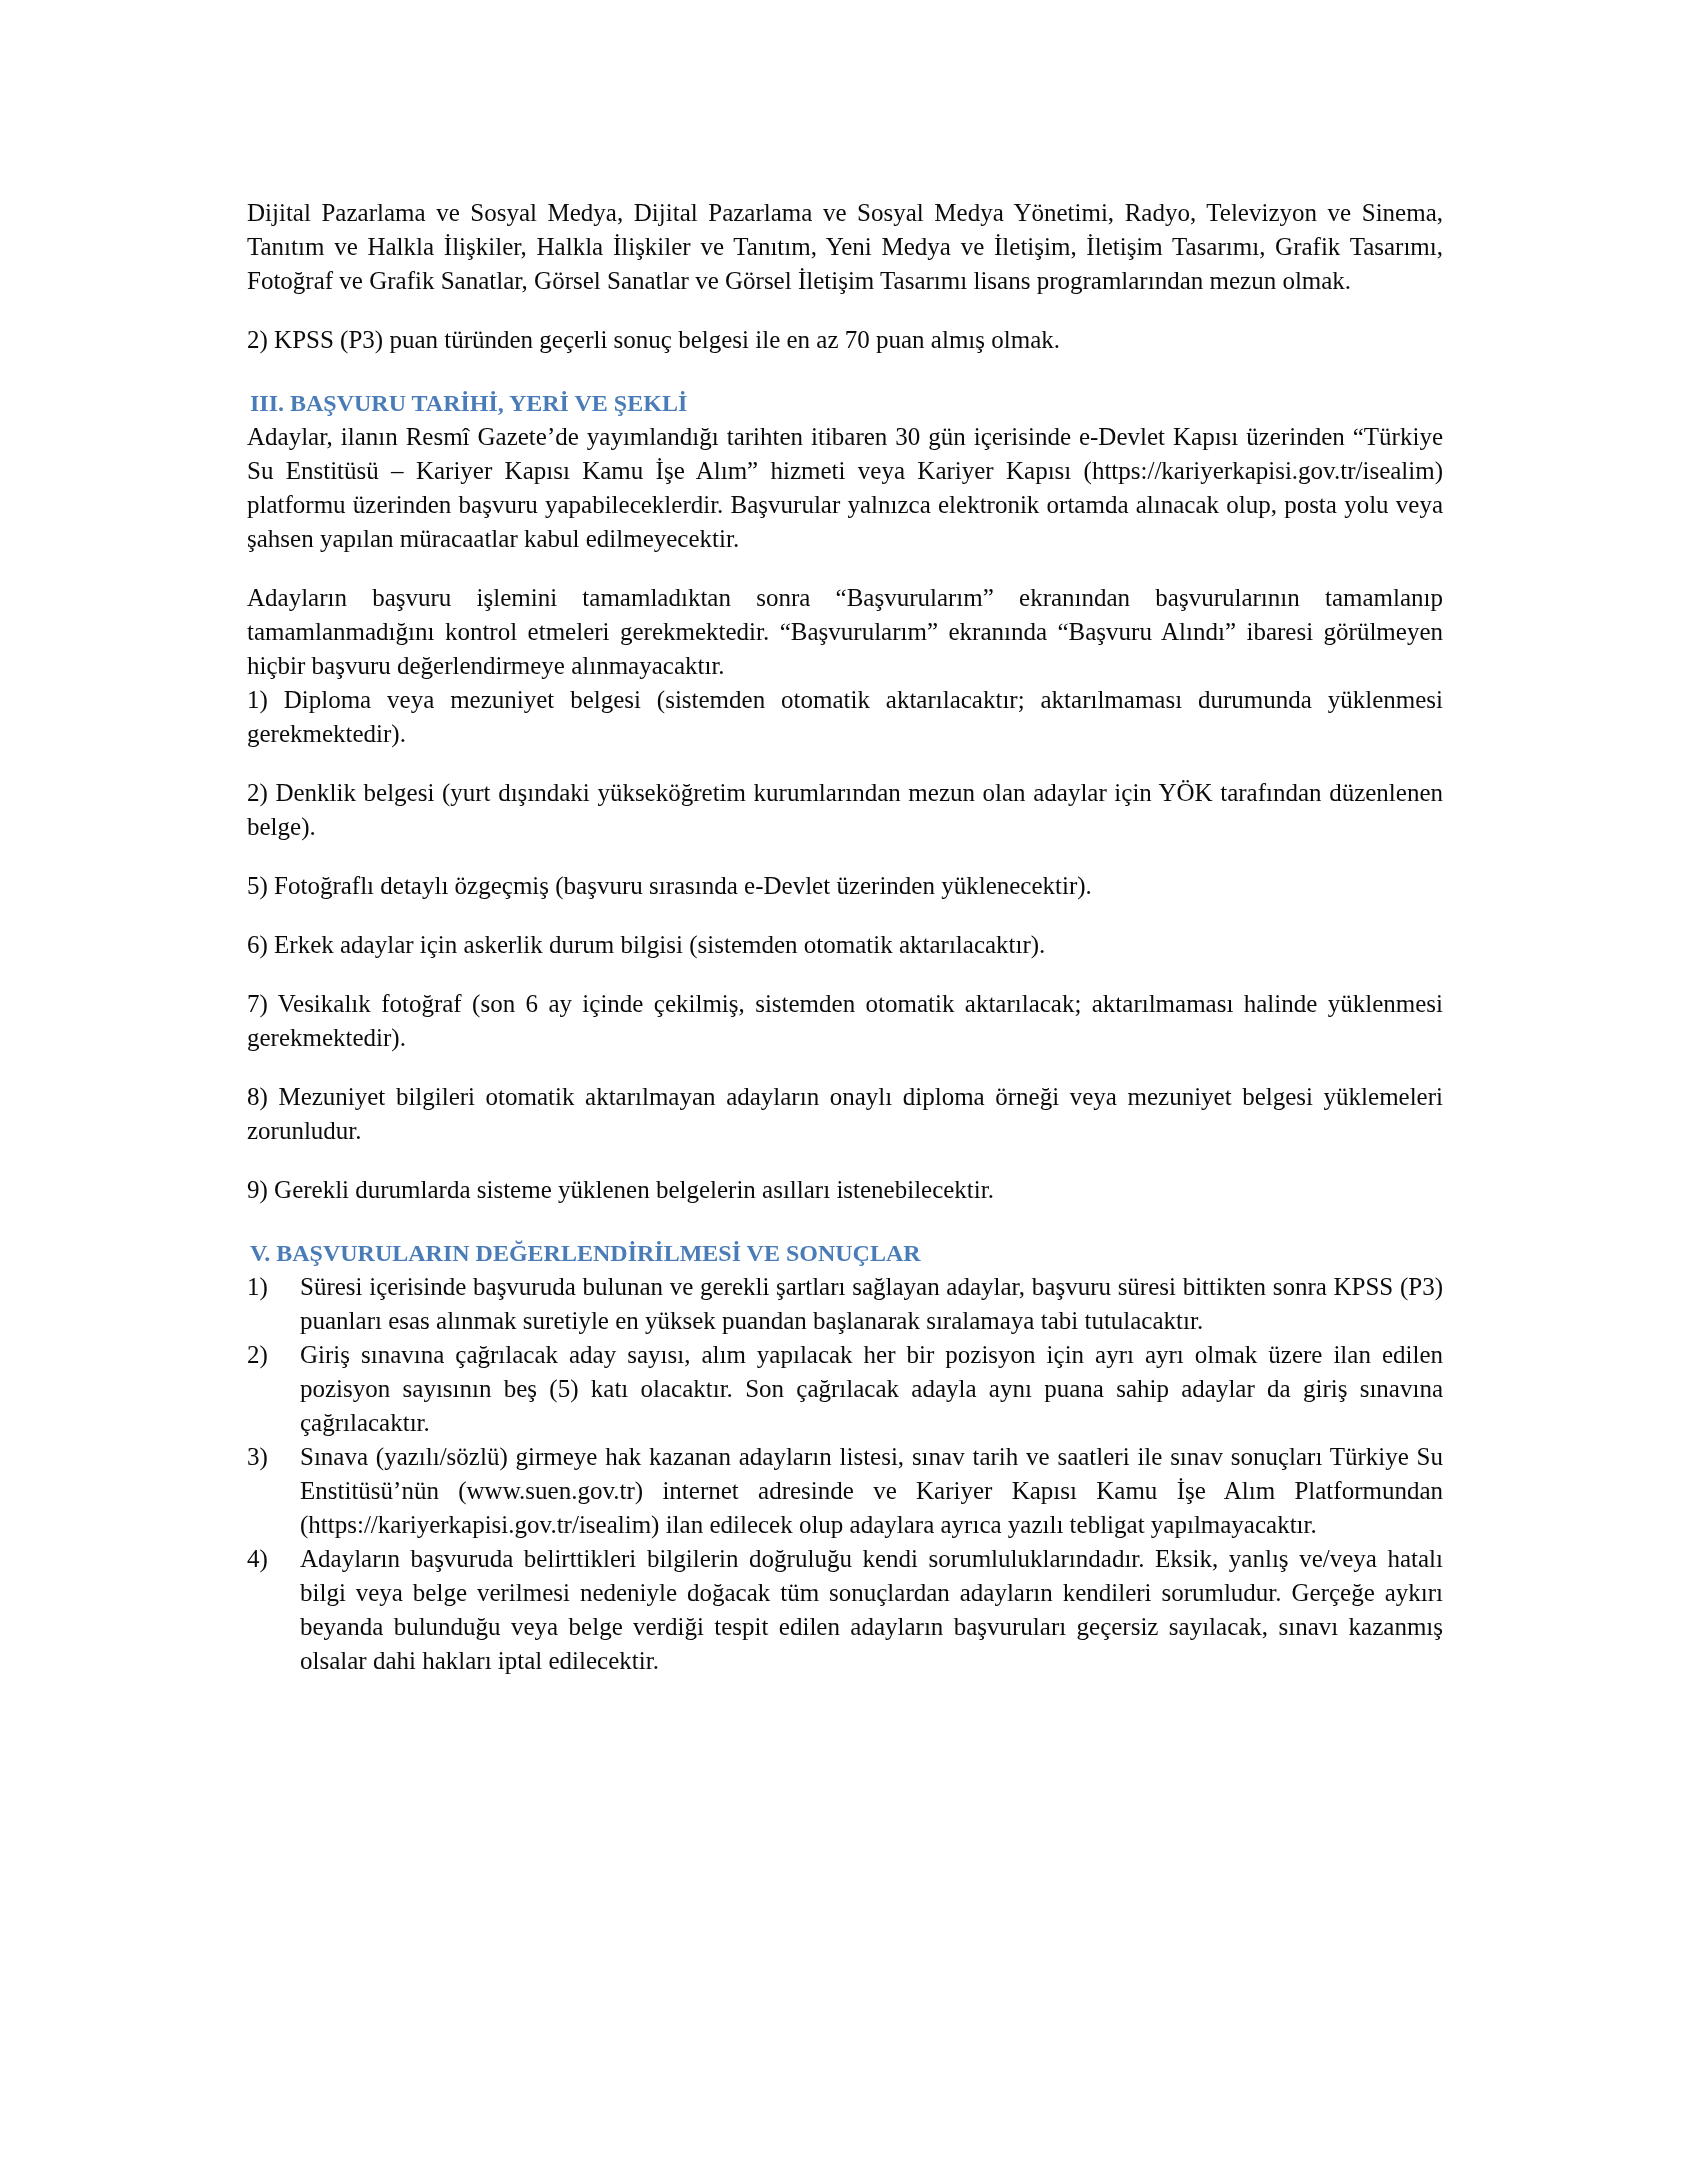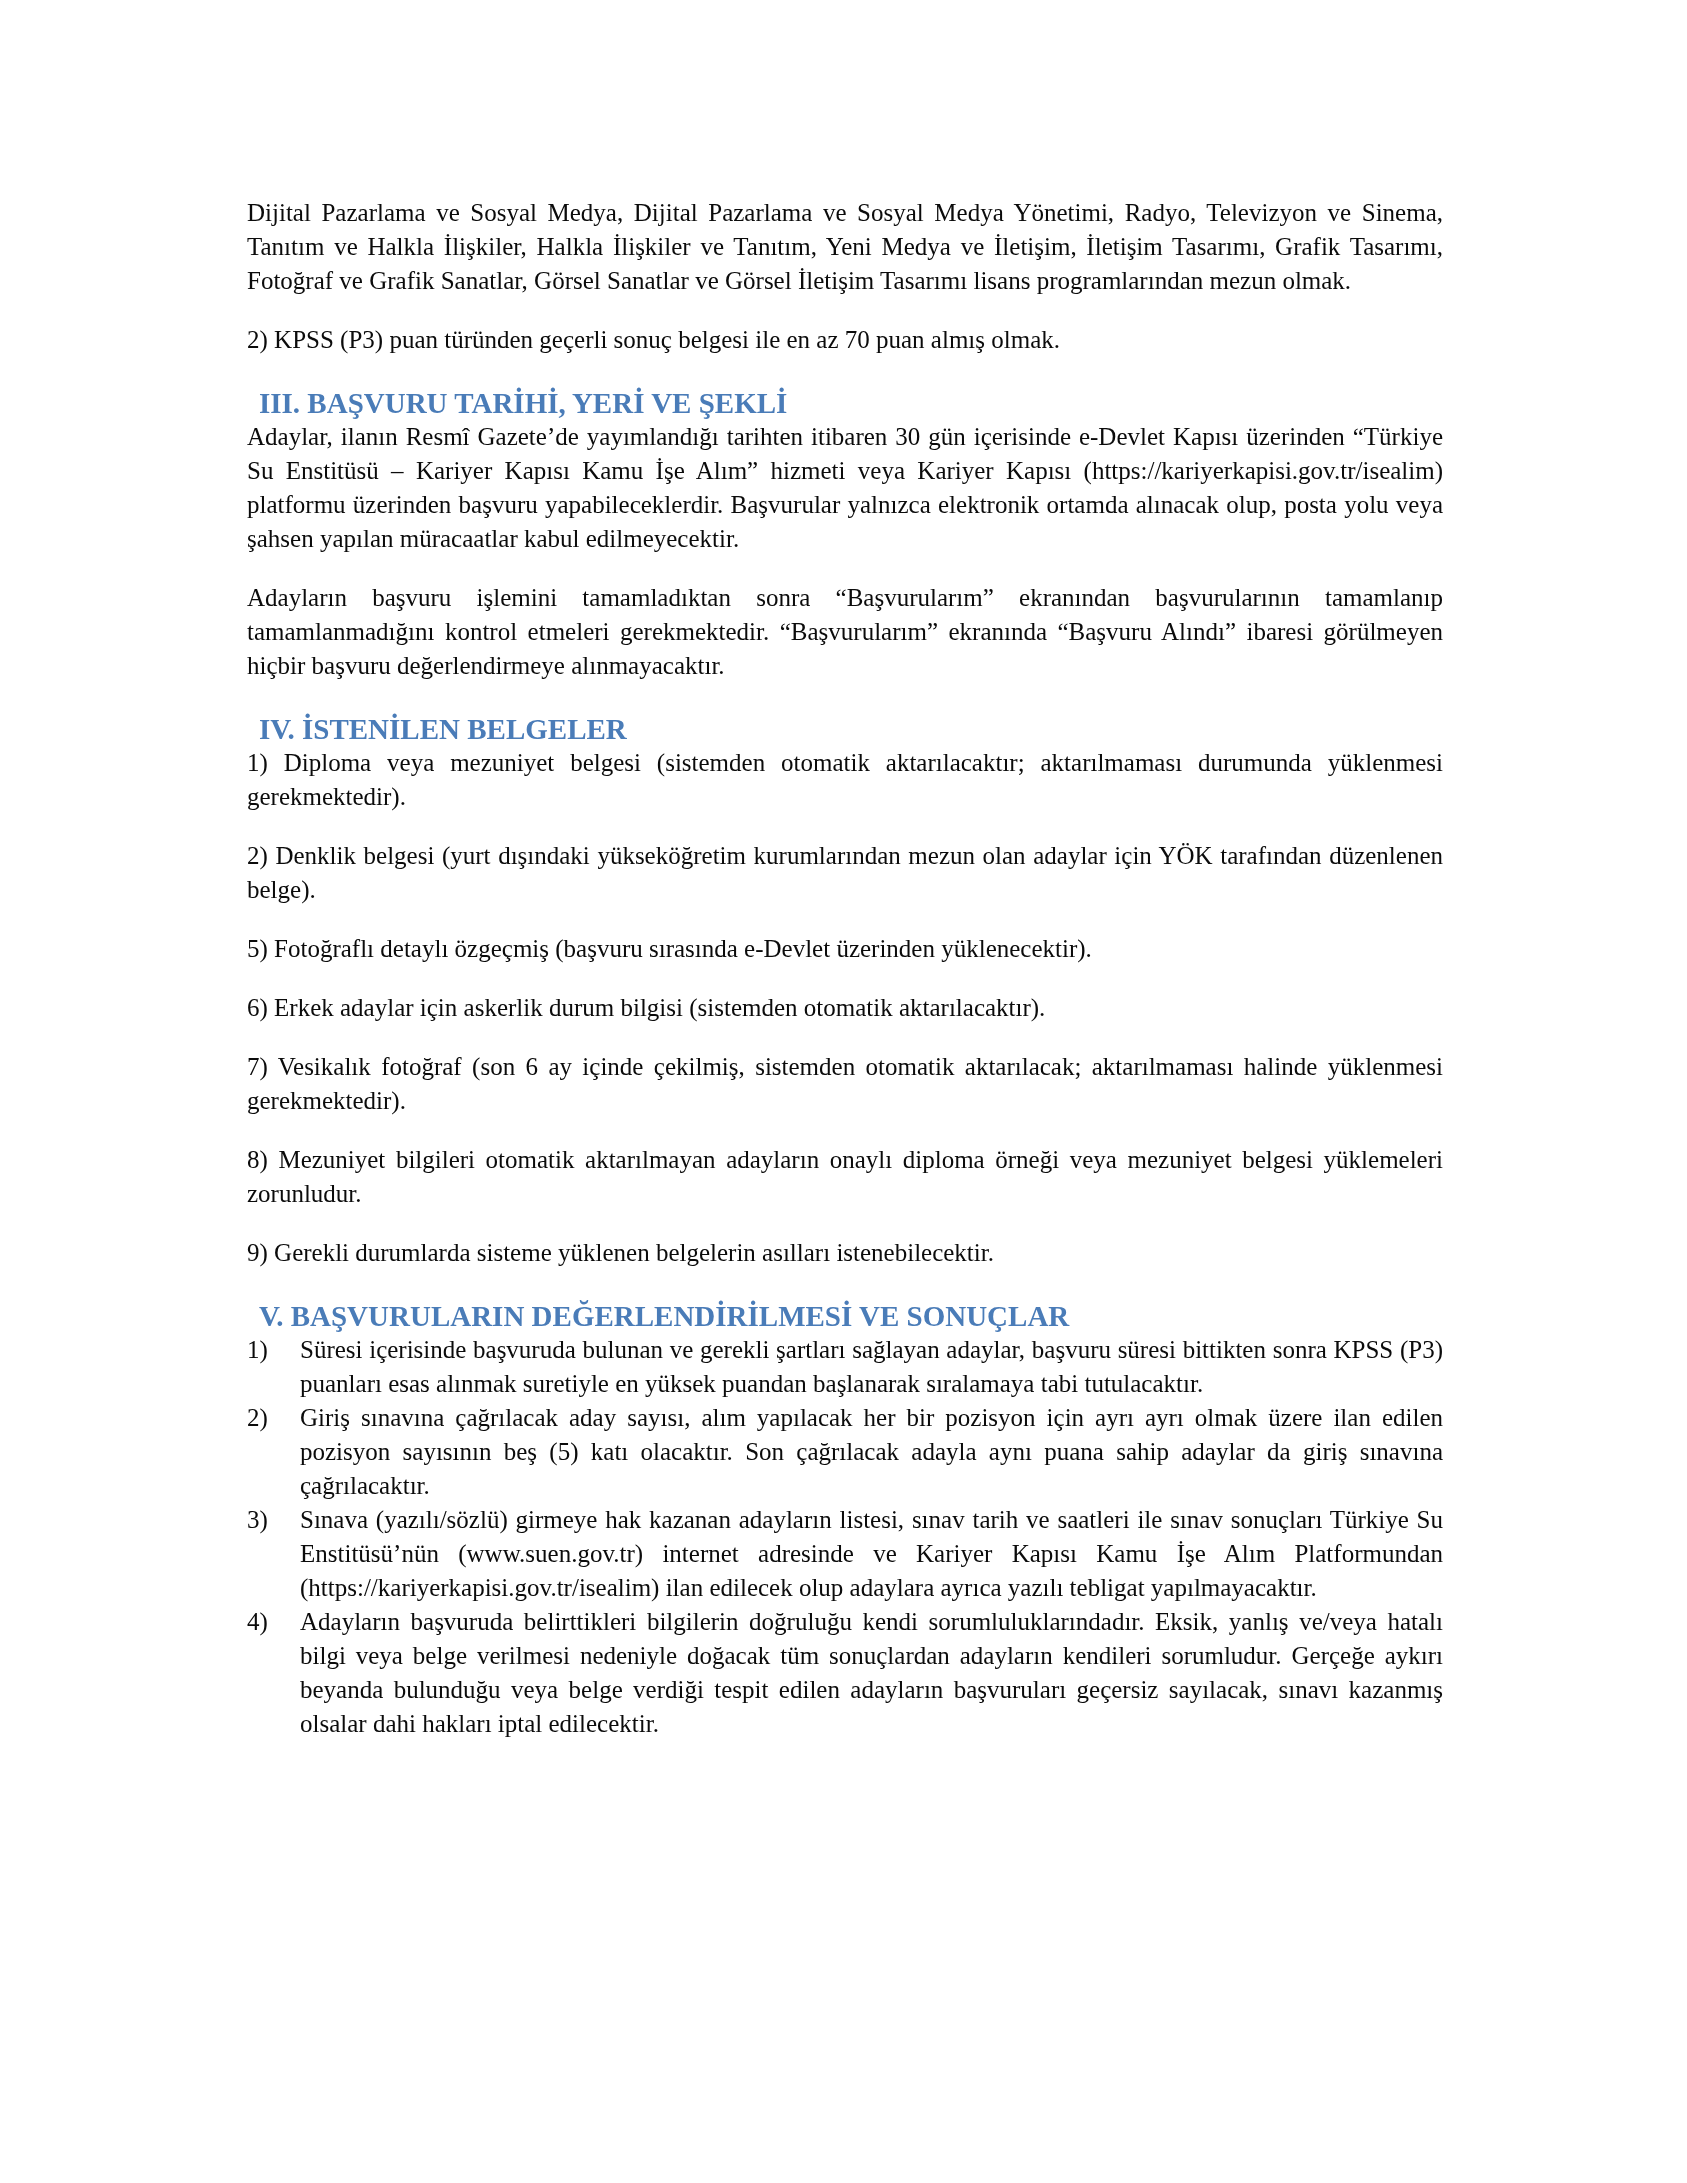--- a/index.html
+++ b/index.html
@@ -25,23 +25,23 @@
     color: #0b0b0b;
   }
   p.para {
     margin: 0 0 25px 0;
     text-align: justify;
   }
   p.para.tight {
     margin-bottom: 0;
   }
   h2.h {
-    margin: 29px 0 0 12px;
+    margin: 29px 0 0 3px;
     font-family: "Liberation Serif", "DejaVu Serif", serif;
-    font-size: 29px;
+    font-size: 24px;
     line-height: 34px;
     font-weight: bold;
     color: #4a7cb8;
   }
   .vlist {
     margin: 0;
   }
   .vrow {
     position: relative;
     padding-left: 53px;
@@ -66,21 +66,20 @@
 
     <p class="para">2) KPSS (P3) puan türünden geçerli sonuç belgesi ile en az 70 puan almış olmak.</p>
 
 
     <h2 class="h">III. BAŞVURU TARİHİ, YERİ VE ŞEKLİ</h2>
 
     <p class="para">Adaylar, ilanın Resmî Gazete’de yayımlandığı tarihten itibaren 30 gün içerisinde e-Devlet Kapısı üzerinden “Türkiye Su Enstitüsü – Kariyer Kapısı Kamu İşe Alım” hizmeti veya Kariyer Kapısı (https://kariyerkapisi.gov.tr/isealim) platformu üzerinden başvuru yapabileceklerdir. Başvurular yalnızca elektronik ortamda alınacak olup, posta yolu veya şahsen yapılan müracaatlar kabul edilmeyecektir.</p>
 
     <p class="para tight">Adayların başvuru işlemini tamamladıktan sonra “Başvurularım” ekranından başvurularının tamamlanıp tamamlanmadığını kontrol etmeleri gerekmektedir. “Başvurularım” ekranında “Başvuru Alındı” ibaresi görülmeyen hiçbir başvuru değerlendirmeye alınmayacaktır.</p>
 
-    <h2 class="h">IV. İSTENİLEN BELGELER</h2>
 
     <p class="para">1) Diploma veya mezuniyet belgesi (sistemden otomatik aktarılacaktır; aktarılmaması durumunda yüklenmesi gerekmektedir).</p>
     <p class="para">2) Denklik belgesi (yurt dışındaki yükseköğretim kurumlarından mezun olan adaylar için YÖK tarafından düzenlenen belge).</p>
     <p class="para">5) Fotoğraflı detaylı özgeçmiş (başvuru sırasında e-Devlet üzerinden yüklenecektir).</p>
     <p class="para">6) Erkek adaylar için askerlik durum bilgisi (sistemden otomatik aktarılacaktır).</p>
     <p class="para">7) Vesikalık fotoğraf (son 6 ay içinde çekilmiş, sistemden otomatik aktarılacak; aktarılmaması halinde yüklenmesi gerekmektedir).</p>
     <p class="para">8) Mezuniyet bilgileri otomatik aktarılmayan adayların onaylı diploma örneği veya mezuniyet belgesi yüklemeleri zorunludur.</p>
     <p class="para tight">9) Gerekli durumlarda sisteme yüklenen belgelerin asılları istenebilecektir.</p>
 
     <h2 class="h">V. BAŞVURULARIN DEĞERLENDİRİLMESİ VE SONUÇLAR</h2>

